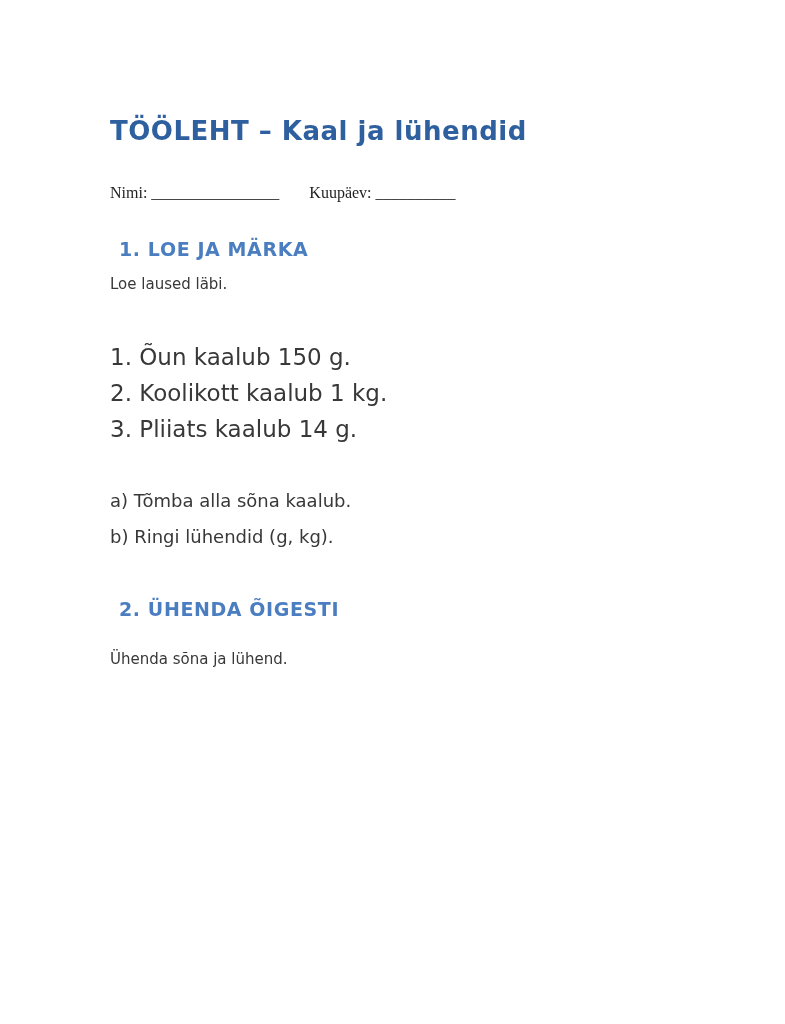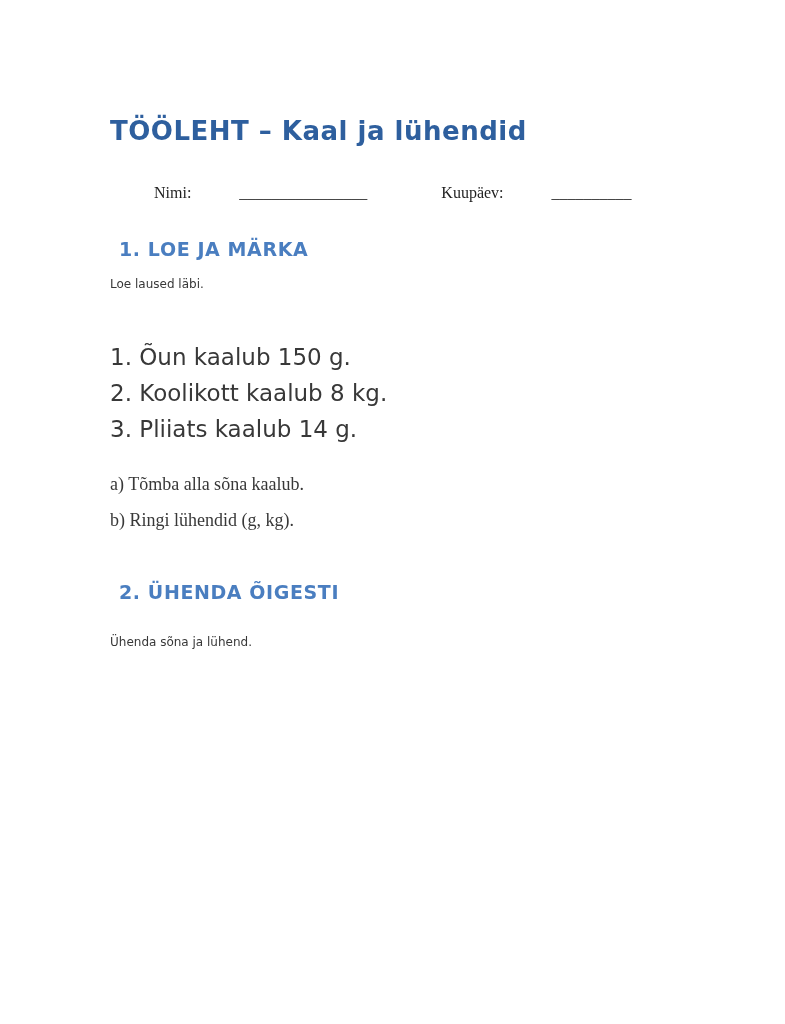--- a/index.html
+++ b/index.html
@@ -26,47 +26,46 @@
     color: #2e5f9e;
     letter-spacing: 0.5px;
   }
   .meta-line {
     margin-top: 35px;
     font-family: "Liberation Serif", "DejaVu Serif", serif;
     font-size: 16px;
     line-height: 22px;
     color: #1f1f1f;
   }
-  .meta-field { white-space: pre; margin-left: 44px; }
+  .meta-field { white-space: pre; }
   .meta-gap { display: inline-block; width: 22px; }
   .section-heading {
     margin: 9px;
     font-size: 19px;
     line-height: 27px;
     font-weight: bold;
     color: #4a7ec0;
     letter-spacing: 0.6px;
   }
   .s1-heading { margin-top: 32px; }
   .s2-heading { margin-top: 41px; }
   .instruction {
     margin-top: 8px;
-    font-size: 12px;
+    font-size: 15px;
     line-height: 25px;
   }
   .instruction2 { margin-top: 24px; }
   .sentence-list {
     margin-top: 42px;
     font-size: 23px;
   }
   .sentence-list .line { line-height: 36px; }
   .task-list {
-    margin-top: 19px;
+    margin-top: 36px;
     font-size: 18px;
-    font-family: Liberation Serif, serif;
   }
   .task-list .line { line-height: 36px; }
   .match-list {
     margin-top: 42px;
     font-size: 18px;
   }
   .match-list .pair { line-height: 35px; }
   .match-word {
     display: inline-block;
     width: 119px;
@@ -87,21 +86,21 @@
     <span class="meta-field">Kuupäev:</span>
     <span class="meta-field">__________</span>
   </div>
 
   <h2 class="section-heading s1-heading">1. LOE JA MÄRKA</h2>
 
   <div class="instruction">Loe laused läbi.</div>
 
   <div class="sentence-list">
     <div class="line">1. Õun kaalub 150 g.</div>
-    <div class="line">2. Koolikott kaalub 8 kg.</div>
+    <div class="line">2. Koolikott kaalub 1 kg.</div>
     <div class="line">3. Pliiats kaalub 14 g.</div>
   </div>
 
   <div class="task-list">
     <div class="line">a) Tõmba alla sõna kaalub.</div>
     <div class="line">b) Ringi lühendid (g, kg).</div>
   </div>
 
   <h2 class="section-heading s2-heading">2. ÜHENDA ÕIGESTI</h2>
 

